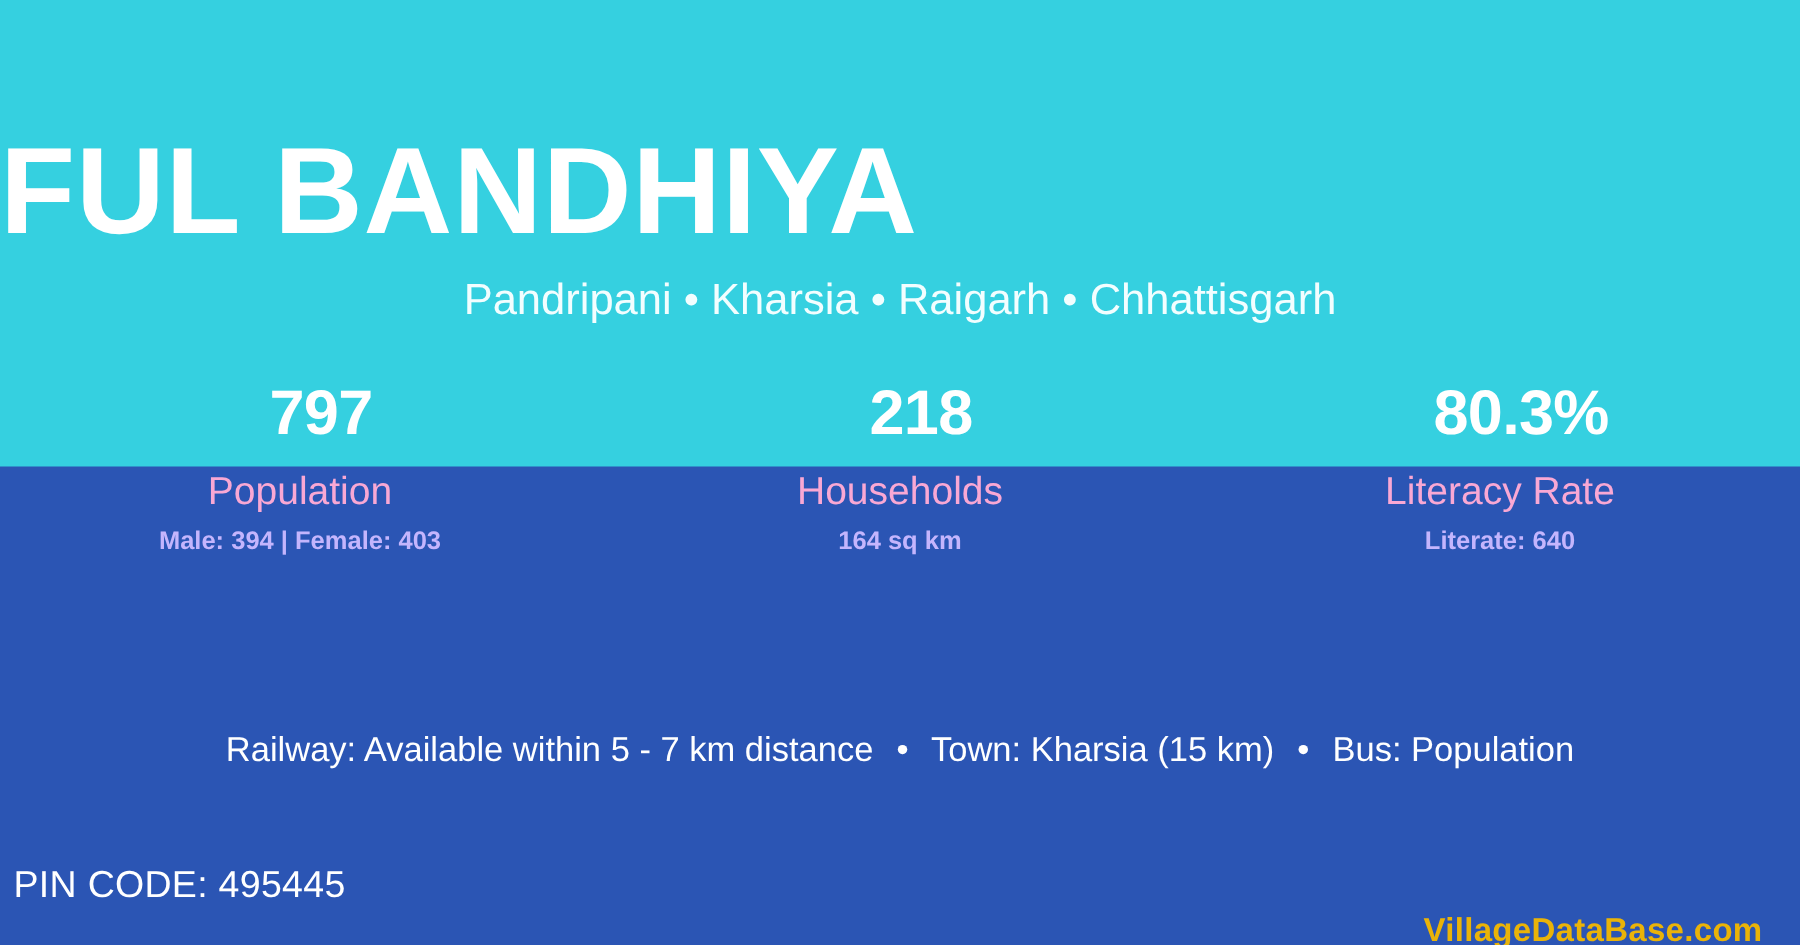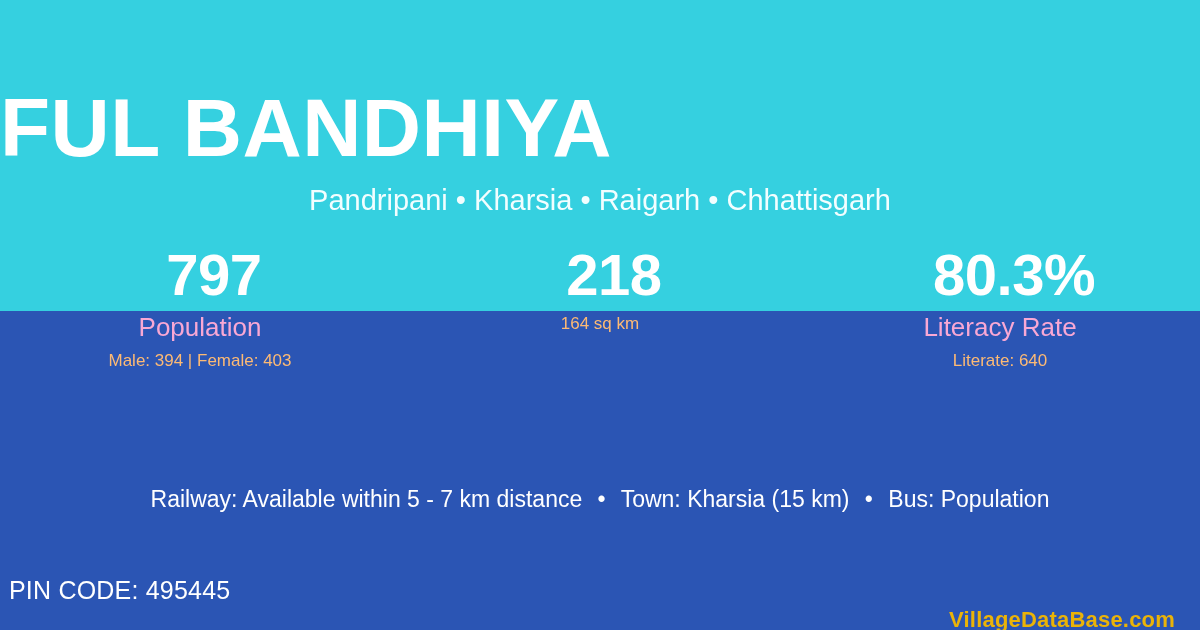--- a/index.html
+++ b/index.html
@@ -69,40 +69,40 @@
     top: 244px;
     width: 1200px;
     display: flex;
     flex-direction: row;
   }
   .stat {
     width: 400px;
     text-align: center;
   }
   .stat-value {
-    font-size: 58px;
+    font-size: 42px;
     line-height: 62px;
     font-weight: 700;
     color: #ffffff;
     letter-spacing: -0.5px;
     padding-left: 28px;
   }
   .stat-label {
     margin-top: 6px;
     font-size: 26px;
     line-height: 31px;
     font-weight: 400;
     color: #f9a8d4;
   }
   .stat-sub {
     margin-top: 7px;
     font-size: 17px;
     line-height: 21px;
-    font-weight: 400;
-    color: #fdba74;
+    font-weight: 700;
+    color: #c4b5fd;
   }
 
   
   .info-line {
     position: absolute;
     left: 0;
     top: 484px;
     width: 1200px;
     text-align: center;
     font-size: 23px;
@@ -155,20 +155,21 @@
   <div class="stats">
 
     <div class="stat">
       <div class="stat-value">797</div>
       <div class="stat-label">Population</div>
       <div class="stat-sub">Male: 394 | Female: 403</div>
     </div>
 
     <div class="stat">
       <div class="stat-value">218</div>
+      <div class="stat-label">Households</div>
       <div class="stat-sub">164 sq km</div>
     </div>
 
     <div class="stat">
       <div class="stat-value">80.3%</div>
       <div class="stat-label">Literacy Rate</div>
       <div class="stat-sub">Literate: 640</div>
     </div>
 
   </div>

